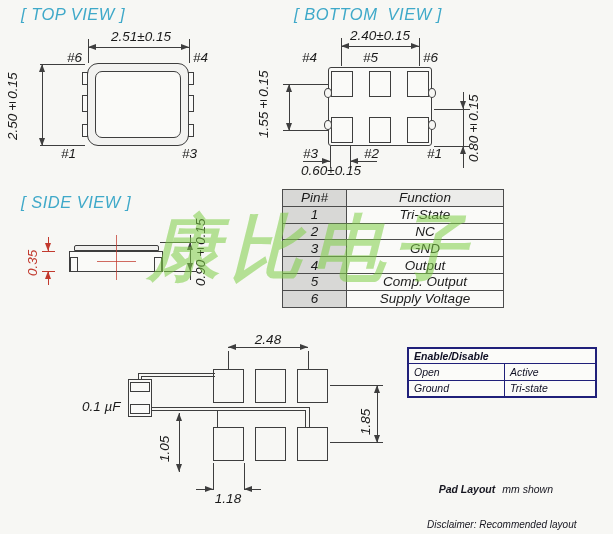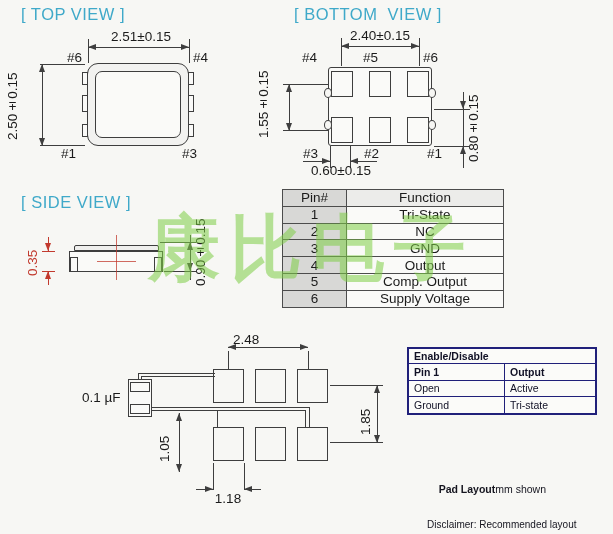--- a/index.html
+++ b/index.html
@@ -1,21 +1,21 @@
 <!DOCTYPE html>
 <html><head>
 <meta charset="utf-8">
 <style>
   :root{
     --ln:#3e3e3e; --red:#c23a2e; --cyan:#3fa9c9; --navy:#20207a;
     --bg:#f7f7f4; --cell:#fafaf8; --gray:#d8d8d6;
   }
   html,body{margin:0;padding:0;background:#e9e9e7;}
   #canvas{position:relative;width:613px;height:534px;background:var(--bg);
-    font-family:"Liberation Sans",sans-serif;color:#1b1b1b;overflow:hidden;}
+    font-family:"Liberation Sans",sans-serif;color:#1b1b1b;overflow:hidden;font-style:italic;}
   .t{position:absolute;font-size:13.5px;color:#1b1b1b;white-space:pre;line-height:1.1;}
   .ttl{font-size:16.5px;color:var(--cyan);letter-spacing:.5px;}
   .vt{writing-mode:vertical-rl;transform:rotate(180deg);text-align:center;}
   .hl{position:absolute;height:1px;background:var(--ln);}
   .vl{position:absolute;width:1px;background:var(--ln);}
   .hl.red,.vl.red{background:var(--red);}
   .ar{position:absolute;width:0;height:0;}
   .aU{border-left:3.5px solid transparent;border-right:3.5px solid transparent;border-bottom:8px solid var(--ln);}
   .aD{border-left:3.5px solid transparent;border-right:3.5px solid transparent;border-top:8px solid var(--ln);}
   .aL{border-top:3.5px solid transparent;border-bottom:3.5px solid transparent;border-right:8px solid var(--ln);}
@@ -112,21 +112,21 @@
   <div class="t" style="left:303px;top:147px;">#3</div>
   <div class="t" style="left:364px;top:147px;">#2</div>
   <div class="t" style="left:427px;top:147px;">#1</div>
 
   <div class="vl" style="left:330px;top:146px;height:22px;"></div>
   <div class="vl" style="left:350px;top:146px;height:22px;"></div>
   <div class="hl" style="left:303px;top:161px;width:27px;"></div>
   <div class="ar aR" style="left:322px;top:158px;"></div>
   <div class="hl" style="left:350px;top:161px;width:27px;"></div>
   <div class="ar aL" style="left:350px;top:158px;"></div>
-  <div class="t" style="left:301px;top:164px;width:80px;text-align:center;">0.60±0.15</div>
+  <div class="t" style="left:301px;top:164px;width:80px;">0.60±0.15</div>
 
   <div class="t ttl" style="left:21px;top:193px;">[ SIDE VIEW ]</div>
   <div class="box" style="left:74px;top:245px;width:85px;height:6px;border-radius:2px 2px 0 0;background:#efefed;border-width:1px;"></div>
   <div class="box" style="left:69px;top:251px;width:94px;height:21px;border-width:1px;"></div>
   <div class="box hatch2" style="left:70px;top:257px;width:8px;height:15px;border-width:1px;"></div>
   <div class="box hatch2" style="left:154px;top:257px;width:8px;height:15px;border-width:1px;"></div>
   <div class="vl red" style="left:116px;top:235px;height:45px;opacity:.75;"></div>
   <div class="hl red" style="left:97px;top:261px;width:39px;opacity:.75;"></div>
 
   <div class="hl red" style="left:42px;top:251px;width:13px;"></div>
@@ -170,38 +170,38 @@
       <td class="pin">5</td>
       <td class="fn">Comp. Output</td>
     </tr>
     <tr>
       <td class="pin">6</td>
       <td class="fn">Supply Voltage</td>
     </tr>
   </tbody>
     </table>
 
-  <div class="t" style="left:233px;top:333px;width:42px;text-align:left;">2.48</div>
+  <div class="t" style="left:247px;top:333px;width:42px;text-align:center;">2.48</div>
   <div class="hl" style="left:228px;top:347px;width:80px;"></div>
   <div class="ar aL" style="left:228px;top:344px;"></div>
   <div class="ar aR" style="left:300px;top:344px;"></div>
   <div class="vl" style="left:228px;top:351px;height:18px;"></div>
   <div class="vl" style="left:308px;top:351px;height:18px;"></div>
 
   <div class="box" style="left:213px;top:369px;width:31px;height:34px;background:transparent;"></div>
   <div class="box" style="left:255px;top:369px;width:31px;height:34px;background:transparent;"></div>
   <div class="box" style="left:297px;top:369px;width:31px;height:34px;background:transparent;"></div>
   <div class="box" style="left:213px;top:427px;width:31px;height:34px;background:transparent;"></div>
   <div class="box" style="left:255px;top:427px;width:31px;height:34px;background:transparent;"></div>
   <div class="box" style="left:297px;top:427px;width:31px;height:34px;background:transparent;"></div>
 
   <div class="box" style="left:128px;top:379px;width:24px;height:38px;border-width:1px;"></div>
   <div class="box hatch2" style="left:130px;top:382px;width:20px;height:10px;border-width:1px;"></div>
   <div class="box hatch2" style="left:130px;top:404px;width:20px;height:10px;border-width:1px;"></div>
-  <div class="t" style="left:82px;top:391px;">0.1 µF</div>
+  <div class="t" style="left:82px;top:400px;">0.1 µF</div>
 
   <div class="hl" style="left:138px;top:373px;width:77px;"></div>
   <div class="hl" style="left:141px;top:376px;width:74px;"></div>
   <div class="vl" style="left:138px;top:373px;height:7px;"></div>
   <div class="vl" style="left:141px;top:376px;height:4px;"></div>
   <div class="hl" style="left:152px;top:407px;width:157px;"></div>
   <div class="hl" style="left:152px;top:410px;width:153px;"></div>
   <div class="vl" style="left:305px;top:410px;height:17px;"></div>
   <div class="vl" style="left:309px;top:407px;height:20px;"></div>
   <div class="vl" style="left:217px;top:411px;height:16px;"></div>
@@ -225,36 +225,32 @@
   <div class="hl" style="left:244px;top:489px;width:17px;"></div>
   <div class="ar aL" style="left:244px;top:486px;"></div>
   <div class="t" style="left:204px;top:492px;width:48px;text-align:center;">1.18</div>
 
   <table class="entable">
     <tbody>
         <tr>
       <td colspan="2" class="b" style="height:10px;">Enable/Disable</td>
     </tr>
     <tr>
-      <td class="c1 b">Pin 1</td>
-      <td class="c2 b">Output</td>
-    </tr>
-    <tr>
       <td class="c1">Open</td>
       <td class="c2">Active</td>
     </tr>
     <tr>
       <td class="c1">Ground</td>
       <td class="c2">Tri-state</td>
     </tr>
   </tbody>
     </table>
 
   <div class="note" style="left:427px;top:471px;">
-    <span style="font-weight:bold;">Pad Layout</span><span style="">mm shown</span>
+    <span style="font-weight:bold;">Pad Layout</span><span style="margin-left:7px;">mm shown</span>
   </div>
   <div class="note" style="left:427px;top:492px;width:160px;font-size:10px;line-height:13px;">
     <div>Disclaimer: Recommended layout</div>
     
     
   </div>
 
   <div class="wm">康比电子</div>
 
 </div>

